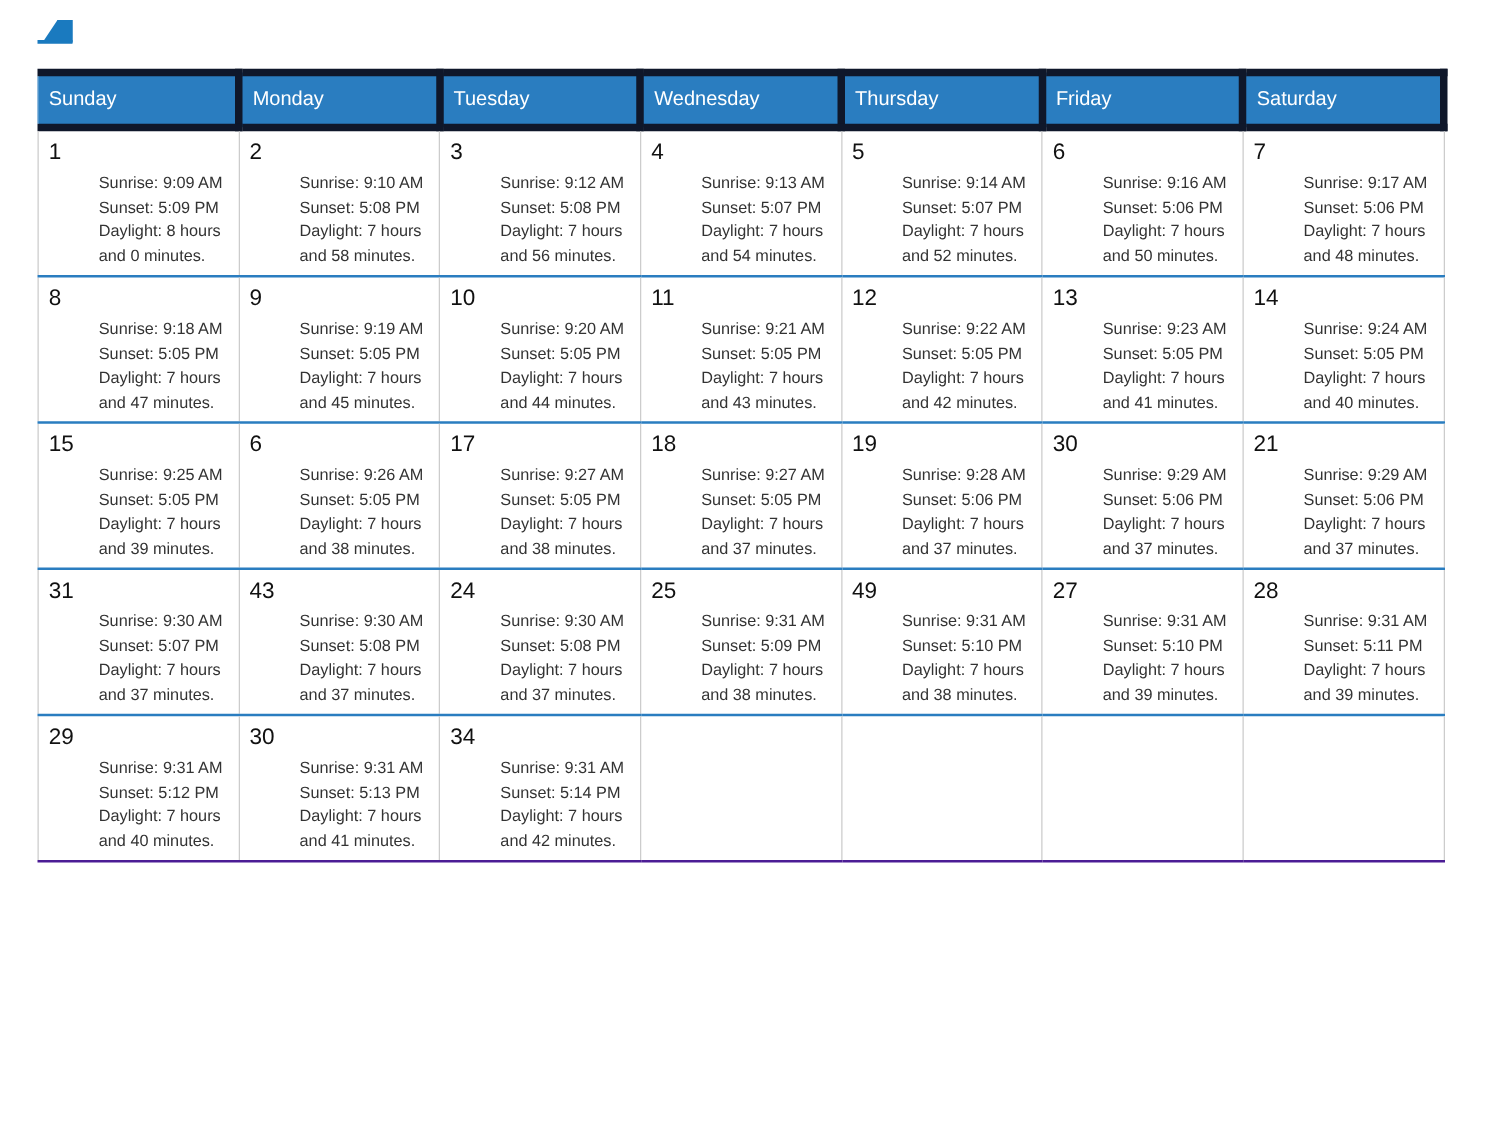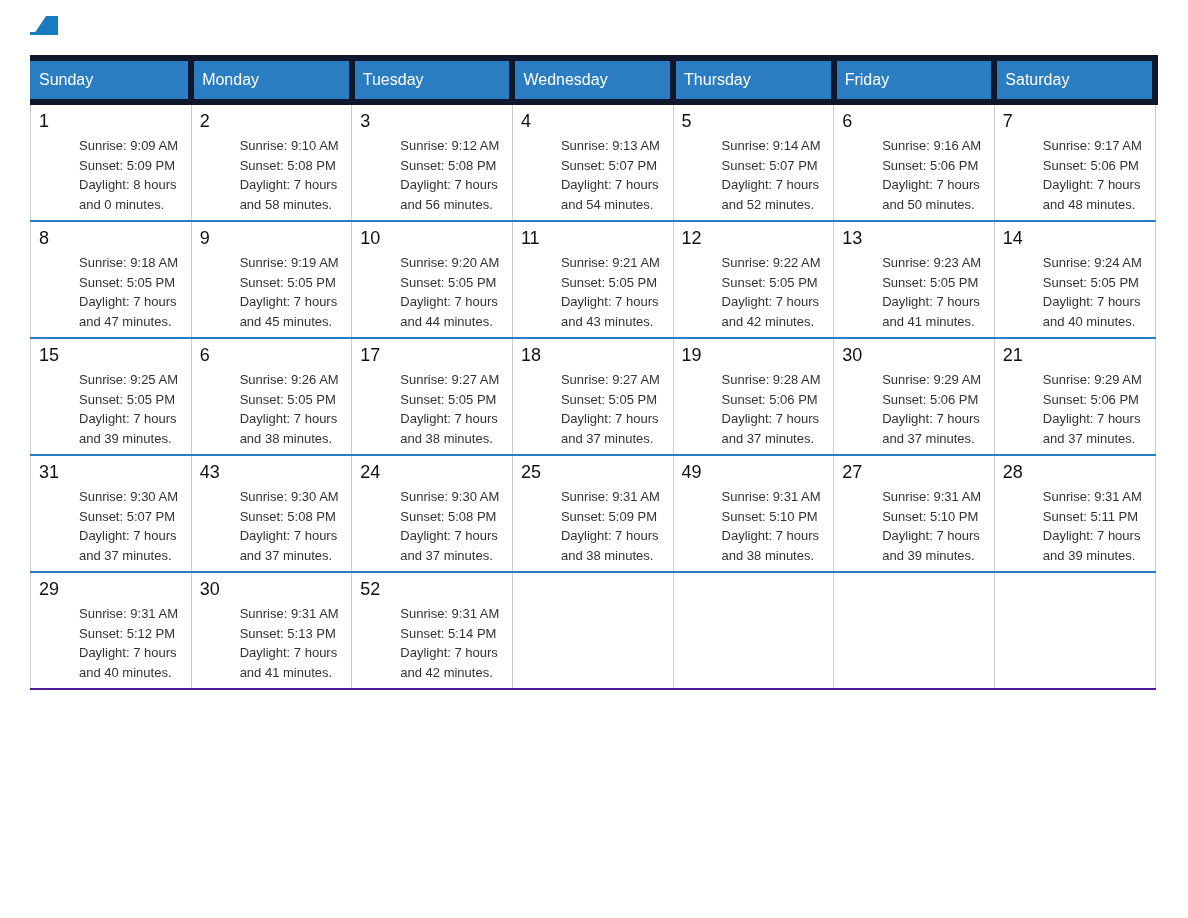--- a/index.html
+++ b/index.html
@@ -275,21 +275,21 @@
       <tr class="week-row">
         <td>
           <span class="day-num">29</span>
           <div class="day-info">Sunrise: 9:31 AM<br>Sunset: 5:12 PM<br>Daylight: 7 hours<br>and 40 minutes.</div>
         </td>
         <td>
           <span class="day-num">30</span>
           <div class="day-info">Sunrise: 9:31 AM<br>Sunset: 5:13 PM<br>Daylight: 7 hours<br>and 41 minutes.</div>
         </td>
         <td>
-          <span class="day-num">52</span>
+          <span class="day-num">34</span>
           <div class="day-info">Sunrise: 9:31 AM<br>Sunset: 5:14 PM<br>Daylight: 7 hours<br>and 42 minutes.</div>
         </td>
         <td></td>
         <td></td>
         <td></td>
         <td></td>
       </tr>
     </tbody>
 </table>
 

